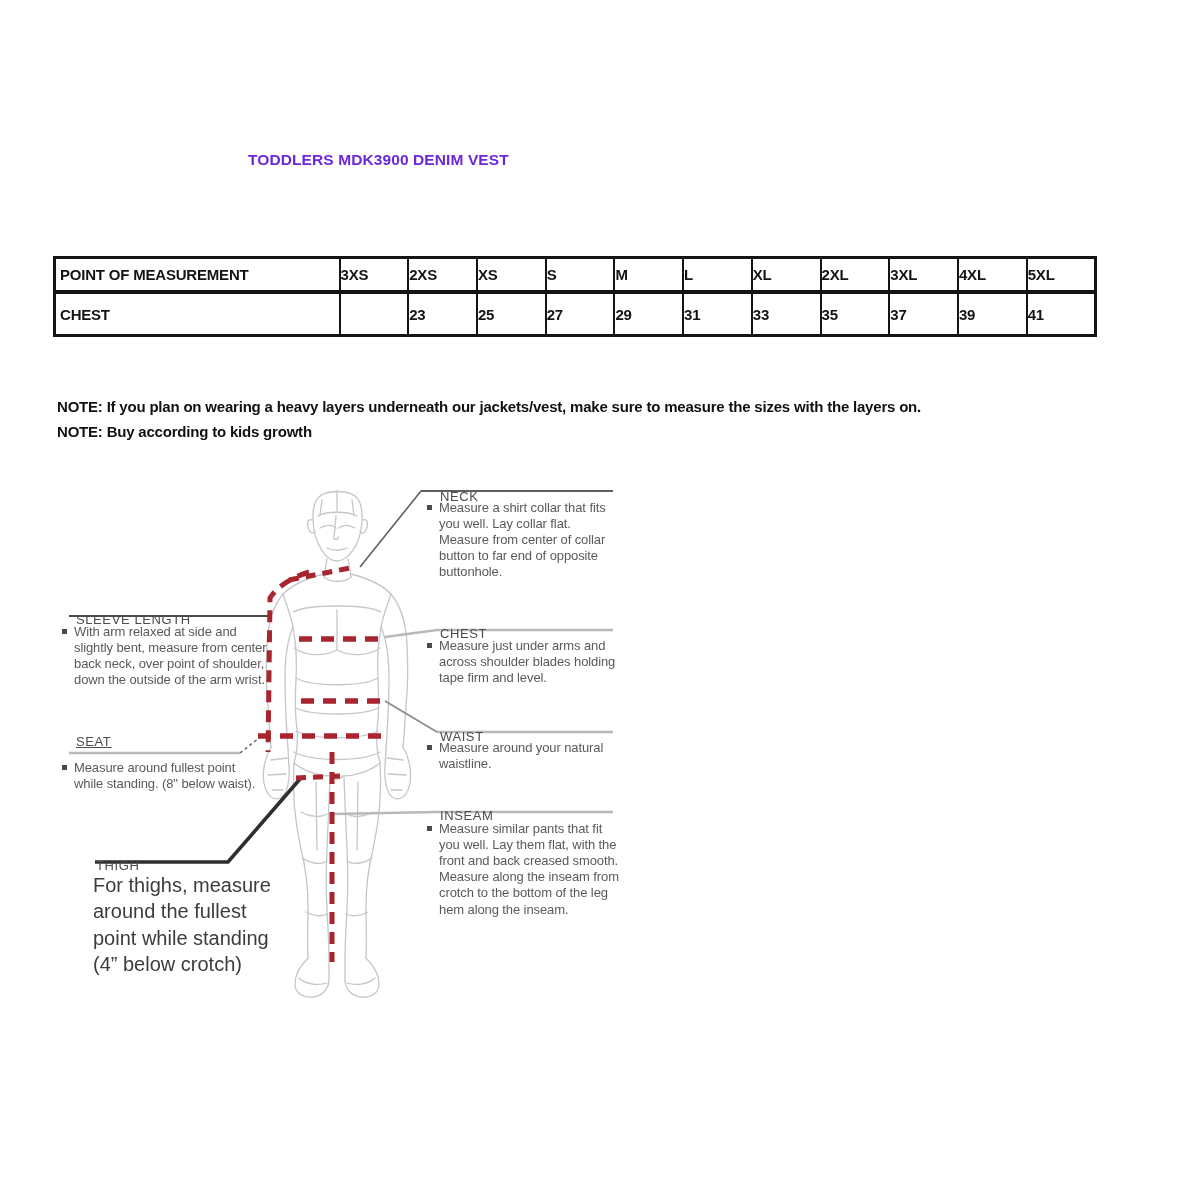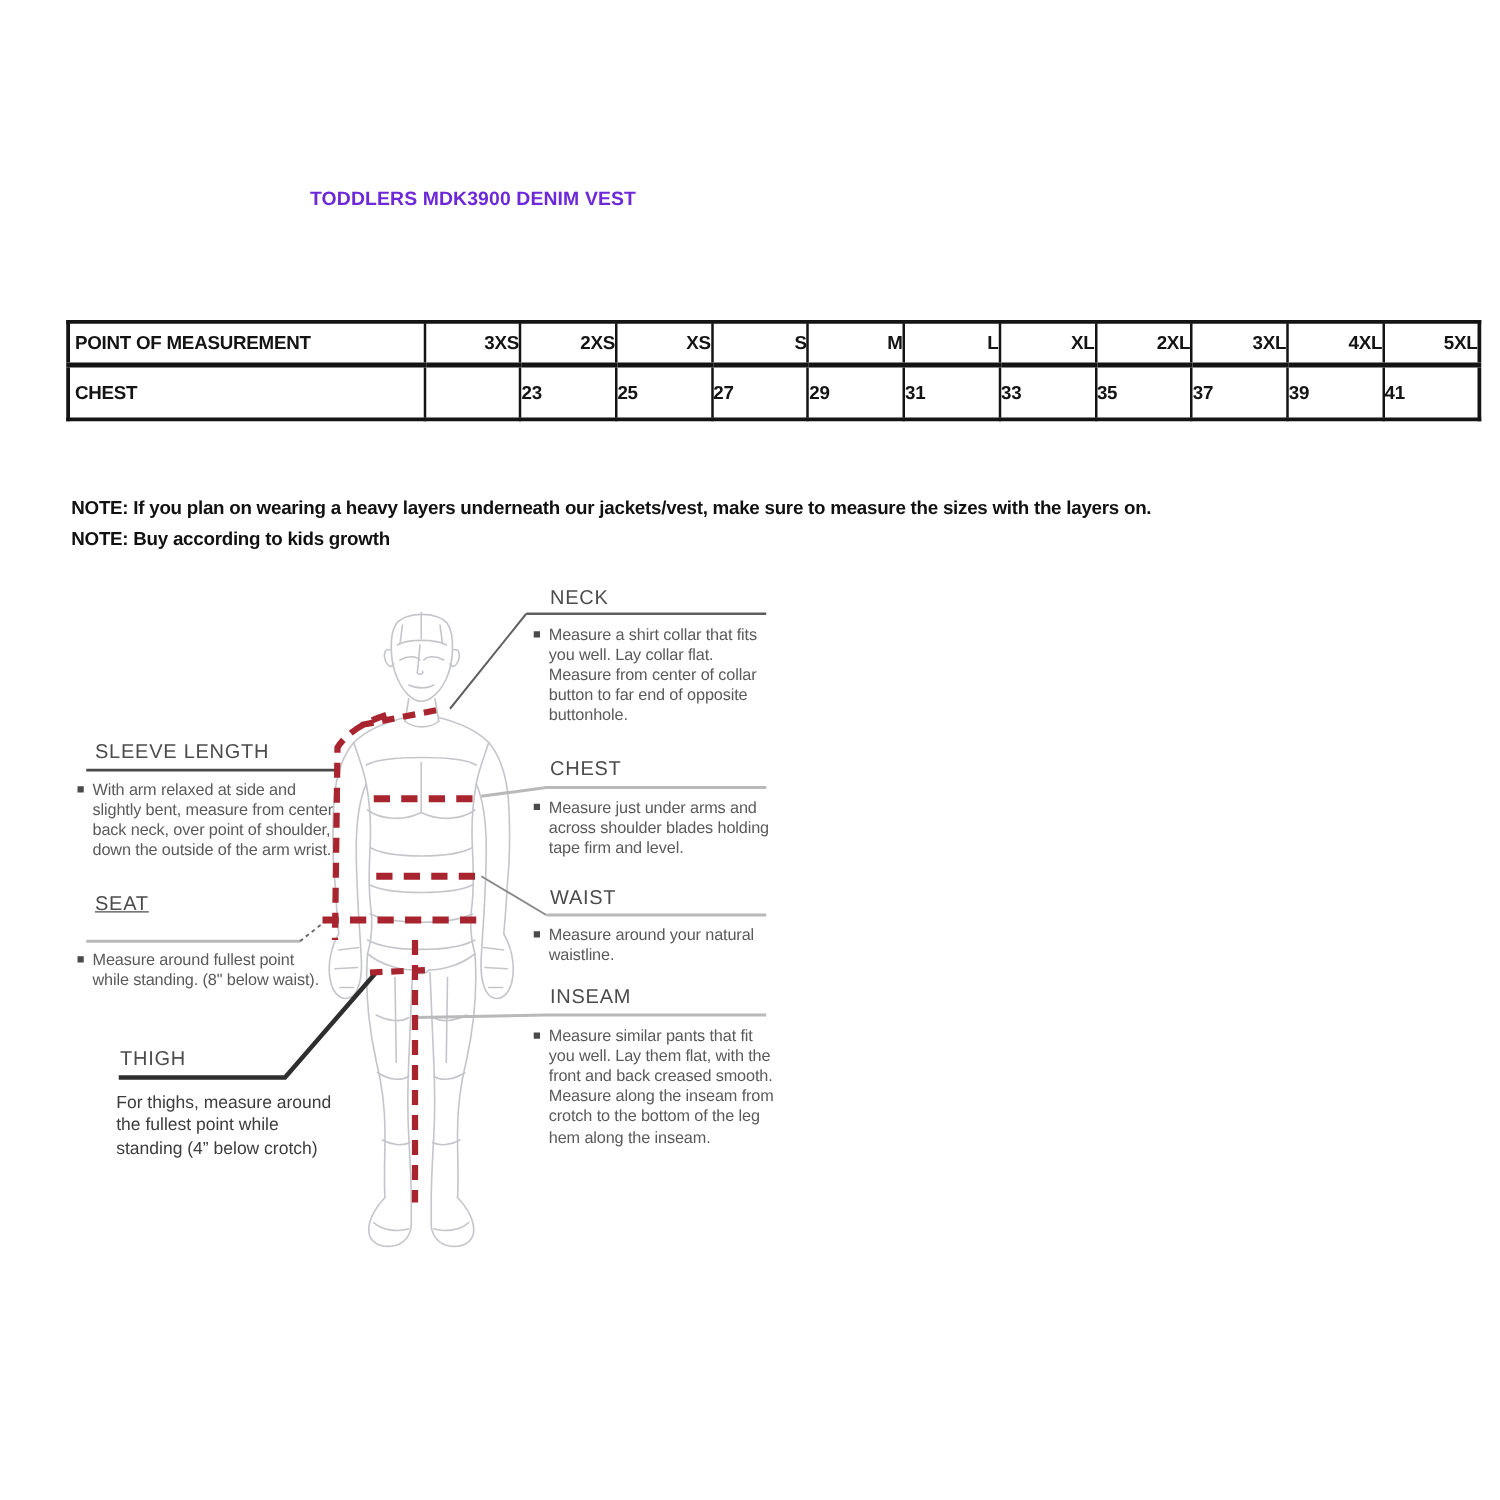--- a/index.html
+++ b/index.html
@@ -7,46 +7,46 @@
     position:relative;width:1200px;height:1200px;background:#ffffff;overflow:hidden;
     font-family:"Liberation Sans", sans-serif;color:#1a1a1a;
   }
   
   .doc-title{
     position:absolute;left:248px;top:151px;
     font-size:15.5px;font-weight:bold;letter-spacing:0.1px;color:#6d28d9;
   }
   
   table.size-table{
-    position:absolute;left:53px;top:256px;width:1132px;
+    position:absolute;left:53px;top:256px;width:1044px;
     border-collapse:collapse;table-layout:fixed;
     border:3px solid #141414;
   }
   .size-table th,.size-table td{
     border:2px solid #141414;
     font-size:15px;font-weight:bold;letter-spacing:-0.2px;color:#141414;
     padding:0;vertical-align:middle;background:#fff;
   }
-  .size-table thead th{height:31px;text-align:right;border-bottom:4px solid #141414;}
+  .size-table thead th{height:31px;text-align:left;border-bottom:4px solid #141414;}
   .size-table thead th.poml{text-align:left;padding-left:4px;}
   .size-table tbody td{height:38px;text-align:left;}
   .size-table tbody tr:last-child td{height:40px;}
   .size-table tbody td.rowlabel{padding-left:4px;}
   
   .note-line{
     position:absolute;left:57px;
     font-size:15px;font-weight:bold;letter-spacing:-0.2px;color:#111;white-space:nowrap;
   }
   .note-1{top:398px;}
   .note-2{top:423px;}
   
   svg.guide-svg{position:absolute;left:0;top:440px;}
   .sec-title{
-    position:absolute;font-size:16px;font-weight:400;color:#4c4c4c;
-    letter-spacing:0.6px;white-space:nowrap;z-index:2;
+    position:absolute;font-size:13px;font-weight:400;color:#4c4c4c;
+    letter-spacing:0.6px;white-space:nowrap;z-index:2;margin-top:19px;
   }
   .sec-desc{
     position:absolute;display:flex;align-items:flex-start;z-index:2;
     font-size:13px;line-height:1.24;color:#5a5a5a;letter-spacing:-0.1px;
   }
   .sec-desc .bullet{
     width:5px;height:5px;background:#4a4a4a;flex:0 0 auto;
     margin-top:5px;margin-right:7px;
   }
   .t-neck {left:440px;top:470px;}
@@ -55,21 +55,21 @@
   .t-inseam{left:440px;top:789px;}
   .t-sleeve{left:76px;top:593px;}
   .t-seat{left:76px;top:715px;text-decoration:underline;}
   .t-thigh{left:96px;top:839px;text-align:center;}
   .d-neck {left:427px;top:500px;width:196px;}
   .d-chest{left:427px;top:638px;width:196px;}
   .d-waist{left:427px;top:740px;width:196px;}
   .d-inseam{left:427px;top:821px;width:196px;}
   .d-sleeve{left:62px;top:624px;width:210px;}
   .d-seat{left:62px;top:760px;width:196px;}
-  .d-thigh{left:93px;top:872px;width:182px;font-size:14px;line-height:1.32;color:#3c3c3c;letter-spacing:0;}
+  .d-thigh{left:93px;top:872px;width:182px;font-size:20px;line-height:1.32;color:#3c3c3c;letter-spacing:0;}
 </style>
 </head>
 <body>
 
 <div class="sheet">
 
   <div class="doc-title">TODDLERS MDK3900 DENIM VEST</div>
 
   <table class="size-table">
     <colgroup>

